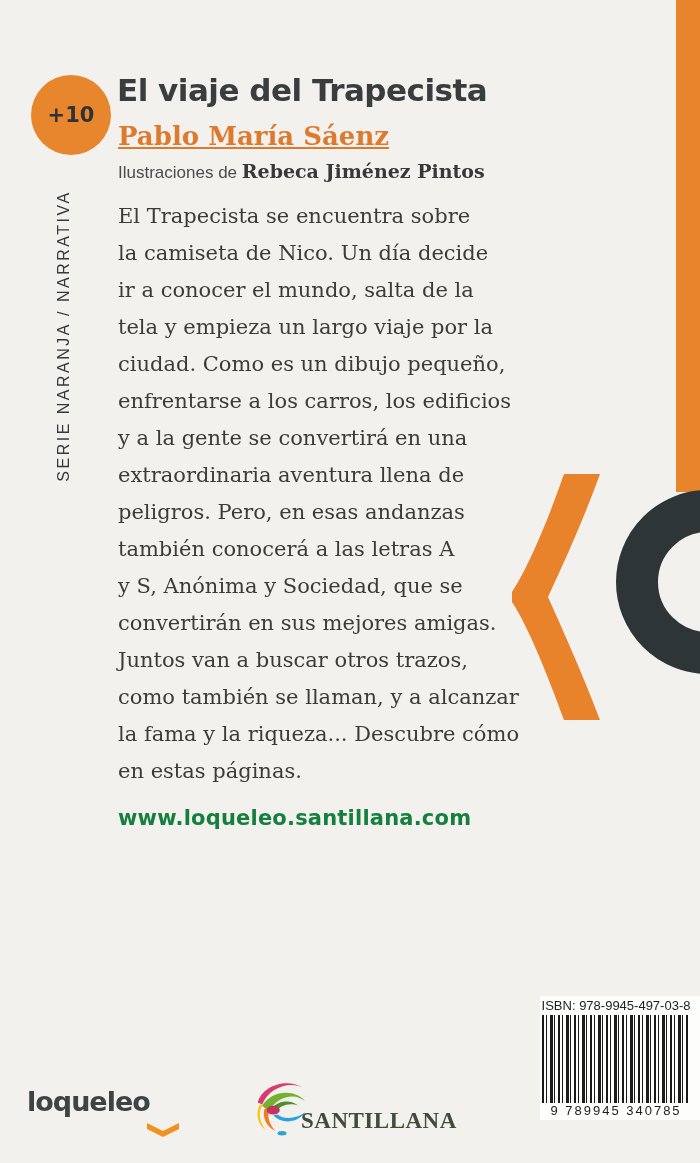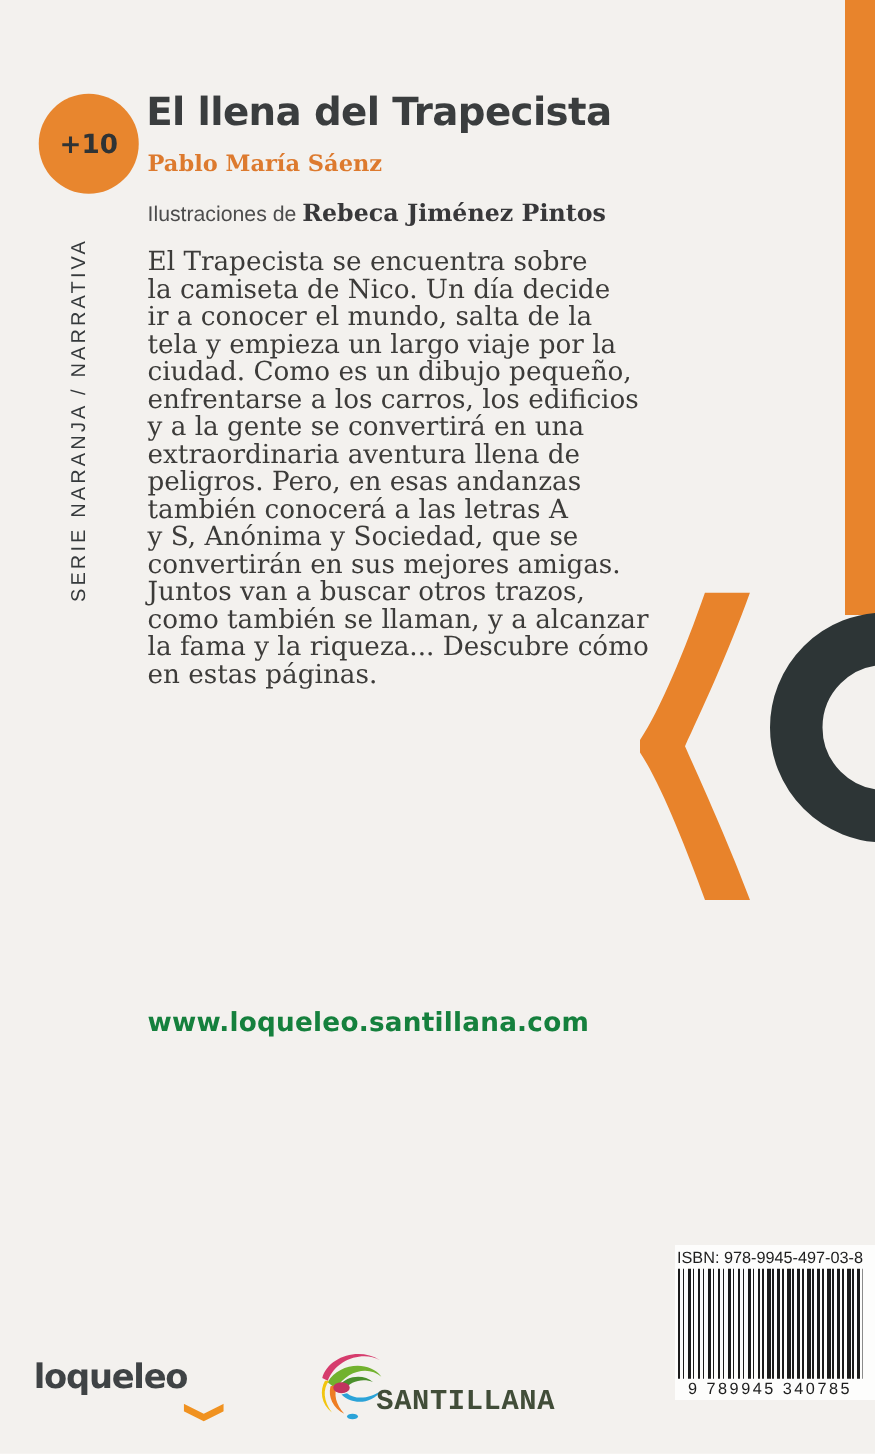--- a/index.html
+++ b/index.html
@@ -44,37 +44,37 @@
   }
 
   
   .title{
     position:absolute;left:117px;top:72px;width:560px;
     font-size:31px;font-weight:bold;color:#3a3d3e;letter-spacing:-0.5px;
   }
   .author{
     position:absolute;left:118px;top:121px;width:400px;
     font-family:"DejaVu Serif",serif;font-weight:bold;
-    font-size:18px;color:#dd7a2e;
+    font-size:26px;color:#dd7a2e;text-decoration:underline;
   }
   .credit{
     position:absolute;left:118px;top:160px;width:450px;
     font-family:"Liberation Sans",sans-serif;
     font-size:17px;color:#4c4c4c;
   }
   .credit .illustrator{
     font-family:"DejaVu Serif",serif;font-weight:bold;
     font-size:19px;color:#38383a;
   }
 
   
   .synopsis{
     position:absolute;left:118px;top:198px;width:450px;
     font-family:"DejaVu Serif",serif;
-    font-size:21px;line-height:22px;color:#3c3b39;
+    font-size:21px;line-height:37px;color:#3c3b39;
     white-space:pre-line;
   }
 
   
   .website{
     position:absolute;left:118px;top:806px;
     font-weight:bold;font-size:21px;color:#15803d;letter-spacing:0.2px;
   }
 
   
@@ -102,21 +102,21 @@
 
   
   .loqueleo-logo{
     position:absolute;left:27px;top:1086px;
     font-weight:bold;font-size:27px;color:#3f4345;letter-spacing:-1px;
   }
   .loqueleo-chevron{position:absolute;left:147px;top:1122px;}
   .santillana{position:absolute;left:249px;top:1076px;display:flex;align-items:center;}
   .santillana-word{
     margin-left:-14px;margin-top:20px;
-    font-family:Liberation Mono, monospace;font-weight:bold;
+    font-family:Liberation Serif, serif;font-weight:bold;
     font-size:23px;color:#414d38;letter-spacing:0.5px;
   }
 </style>
 </head>
 <body>
 
 <div class="page">
 
   <div class="stripe-right"></div>
   <div class="ring"></div>
@@ -125,21 +125,21 @@
       <path d="M56,0 C40,46 20,94 4,118 L4,128 C20,152 40,202 56,246 L92,246 C74,198 52,150 40,123 C52,97 74,50 92,0 Z" fill="#e8832b"></path>
     </svg>
   </div>
 
   <div class="age-badge">
     <span>+10</span>
   </div>
 
   <div class="spine-label">SERIE NARANJA / NARRATIVA</div>
 
-  <h1 class="title" style="margin:0">El llena del Trapecista</h1>
+  <h1 class="title" style="margin:0">El viaje del Trapecista</h1>
   <div class="author">Pablo María Sáenz</div>
   <div class="credit"><span>Ilustraciones de </span><span class="illustrator">Rebeca Jiménez Pintos</span></div>
 
   <div class="synopsis">El Trapecista se encuentra sobre
 la camiseta de Nico. Un día decide
 ir a conocer el mundo, salta de la
 tela y empieza un largo viaje por la
 ciudad. Como es un dibujo pequeño,
 enfrentarse a los carros, los edificios
 y a la gente se convertirá en una

